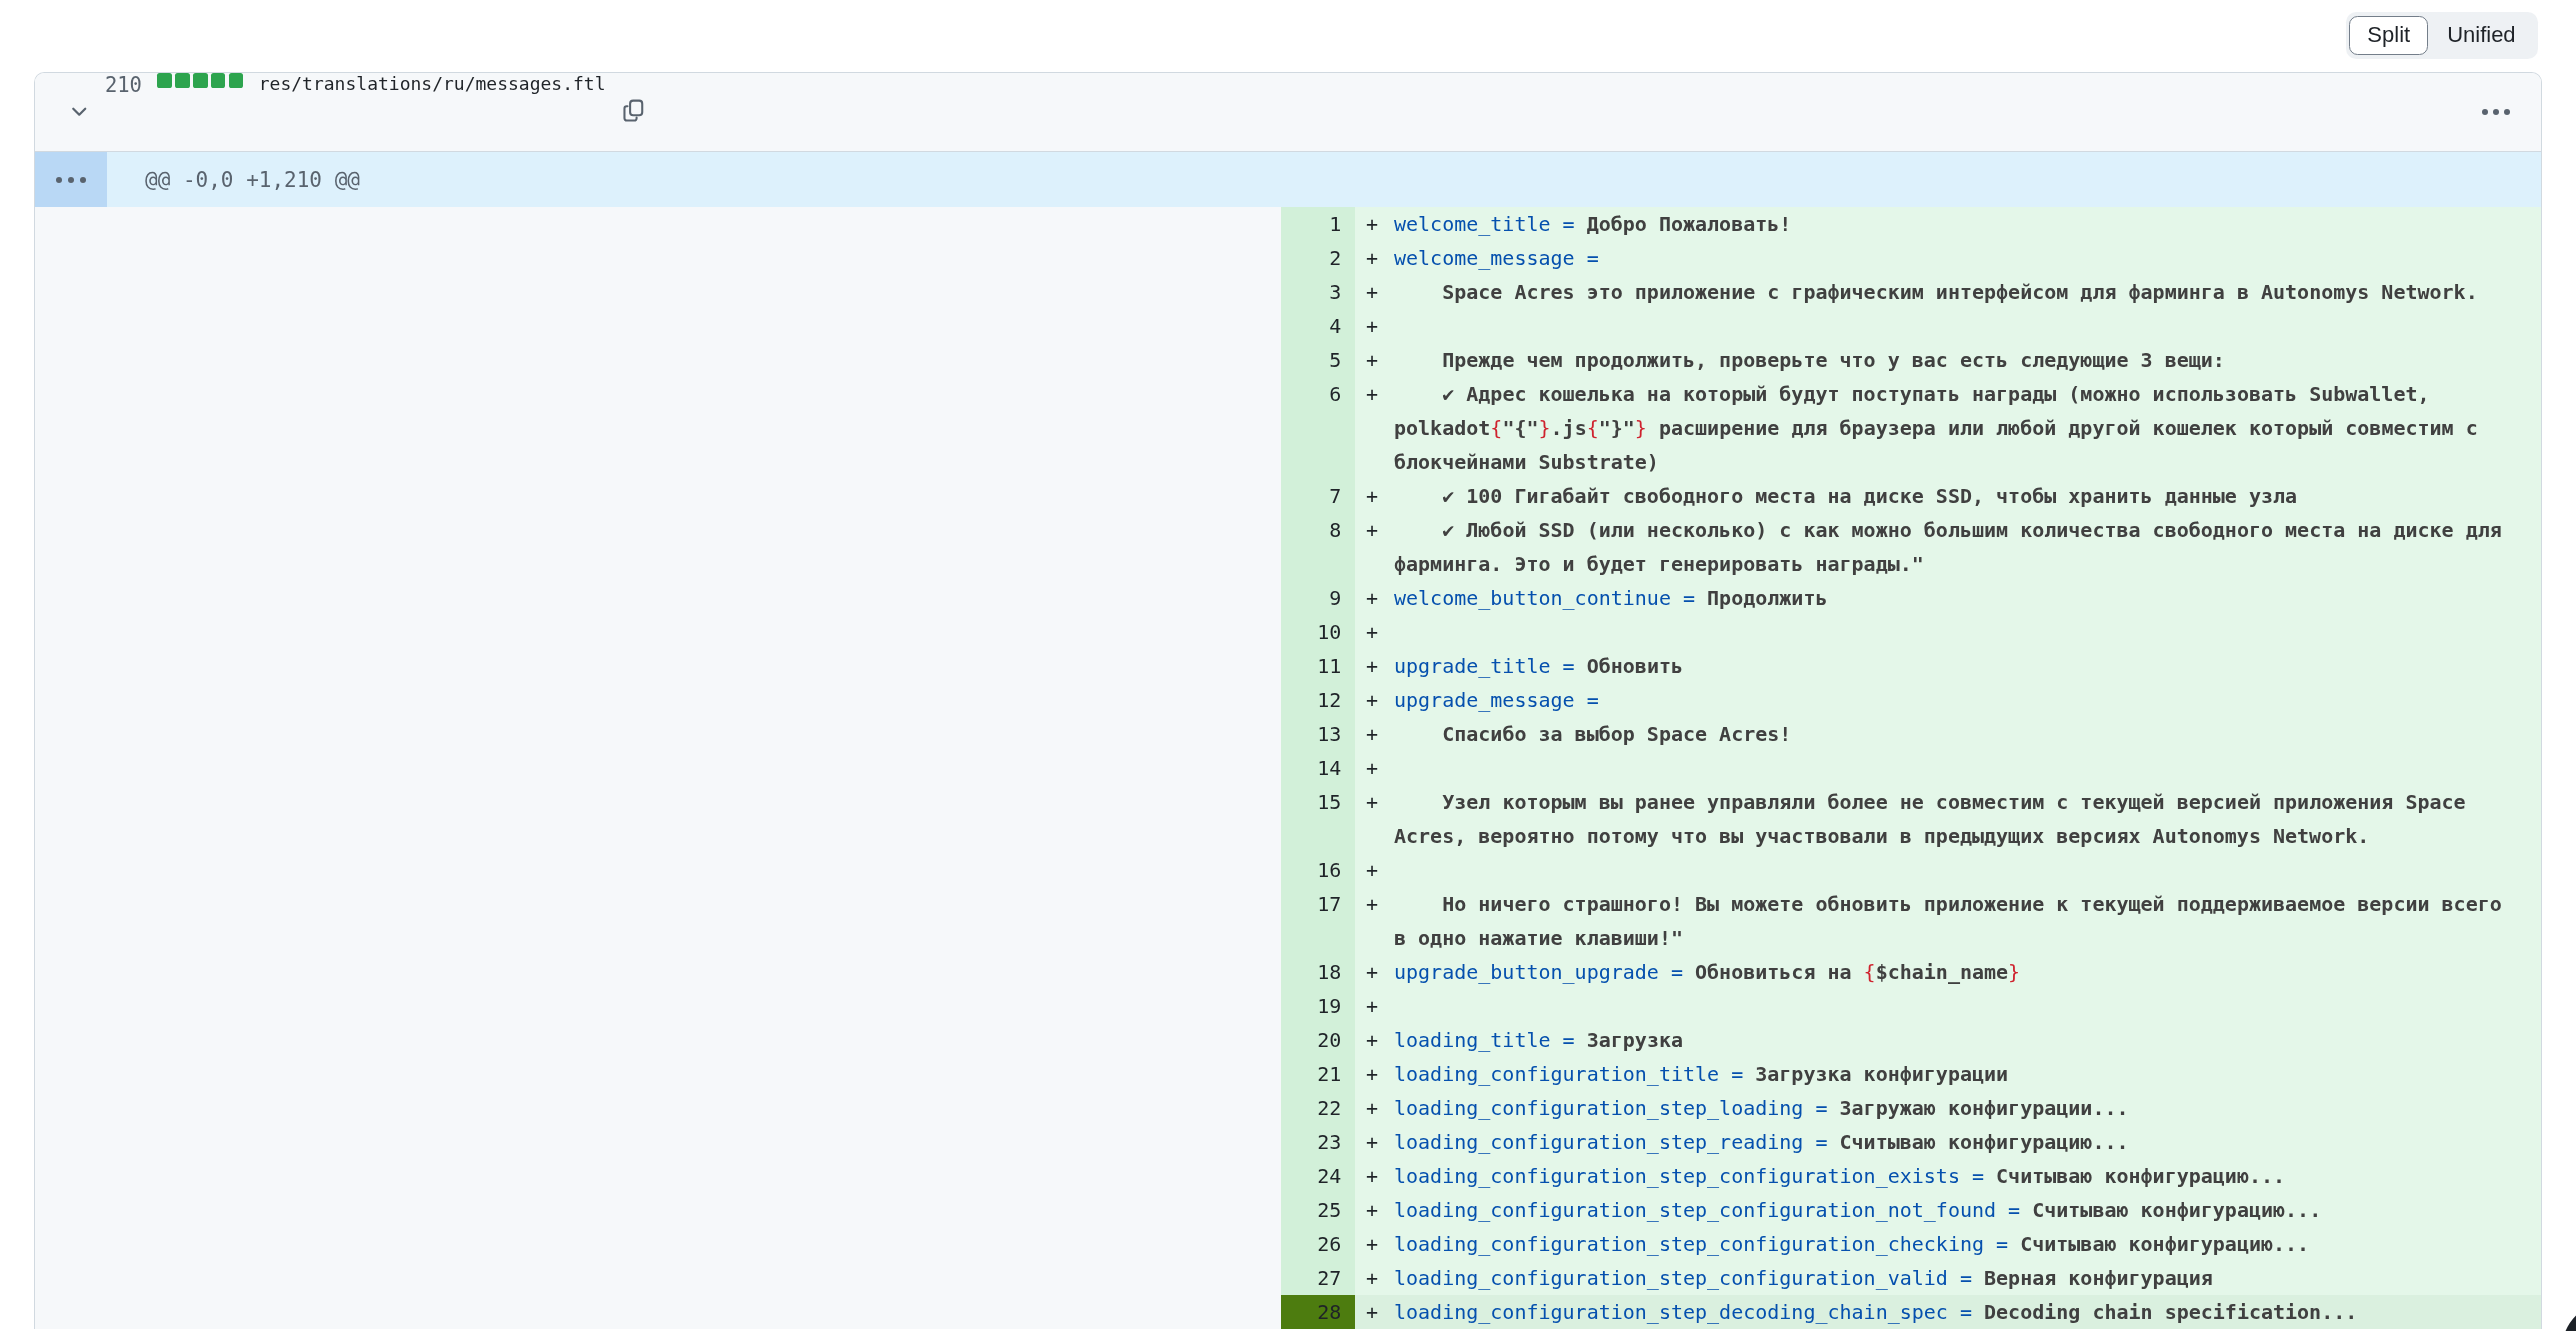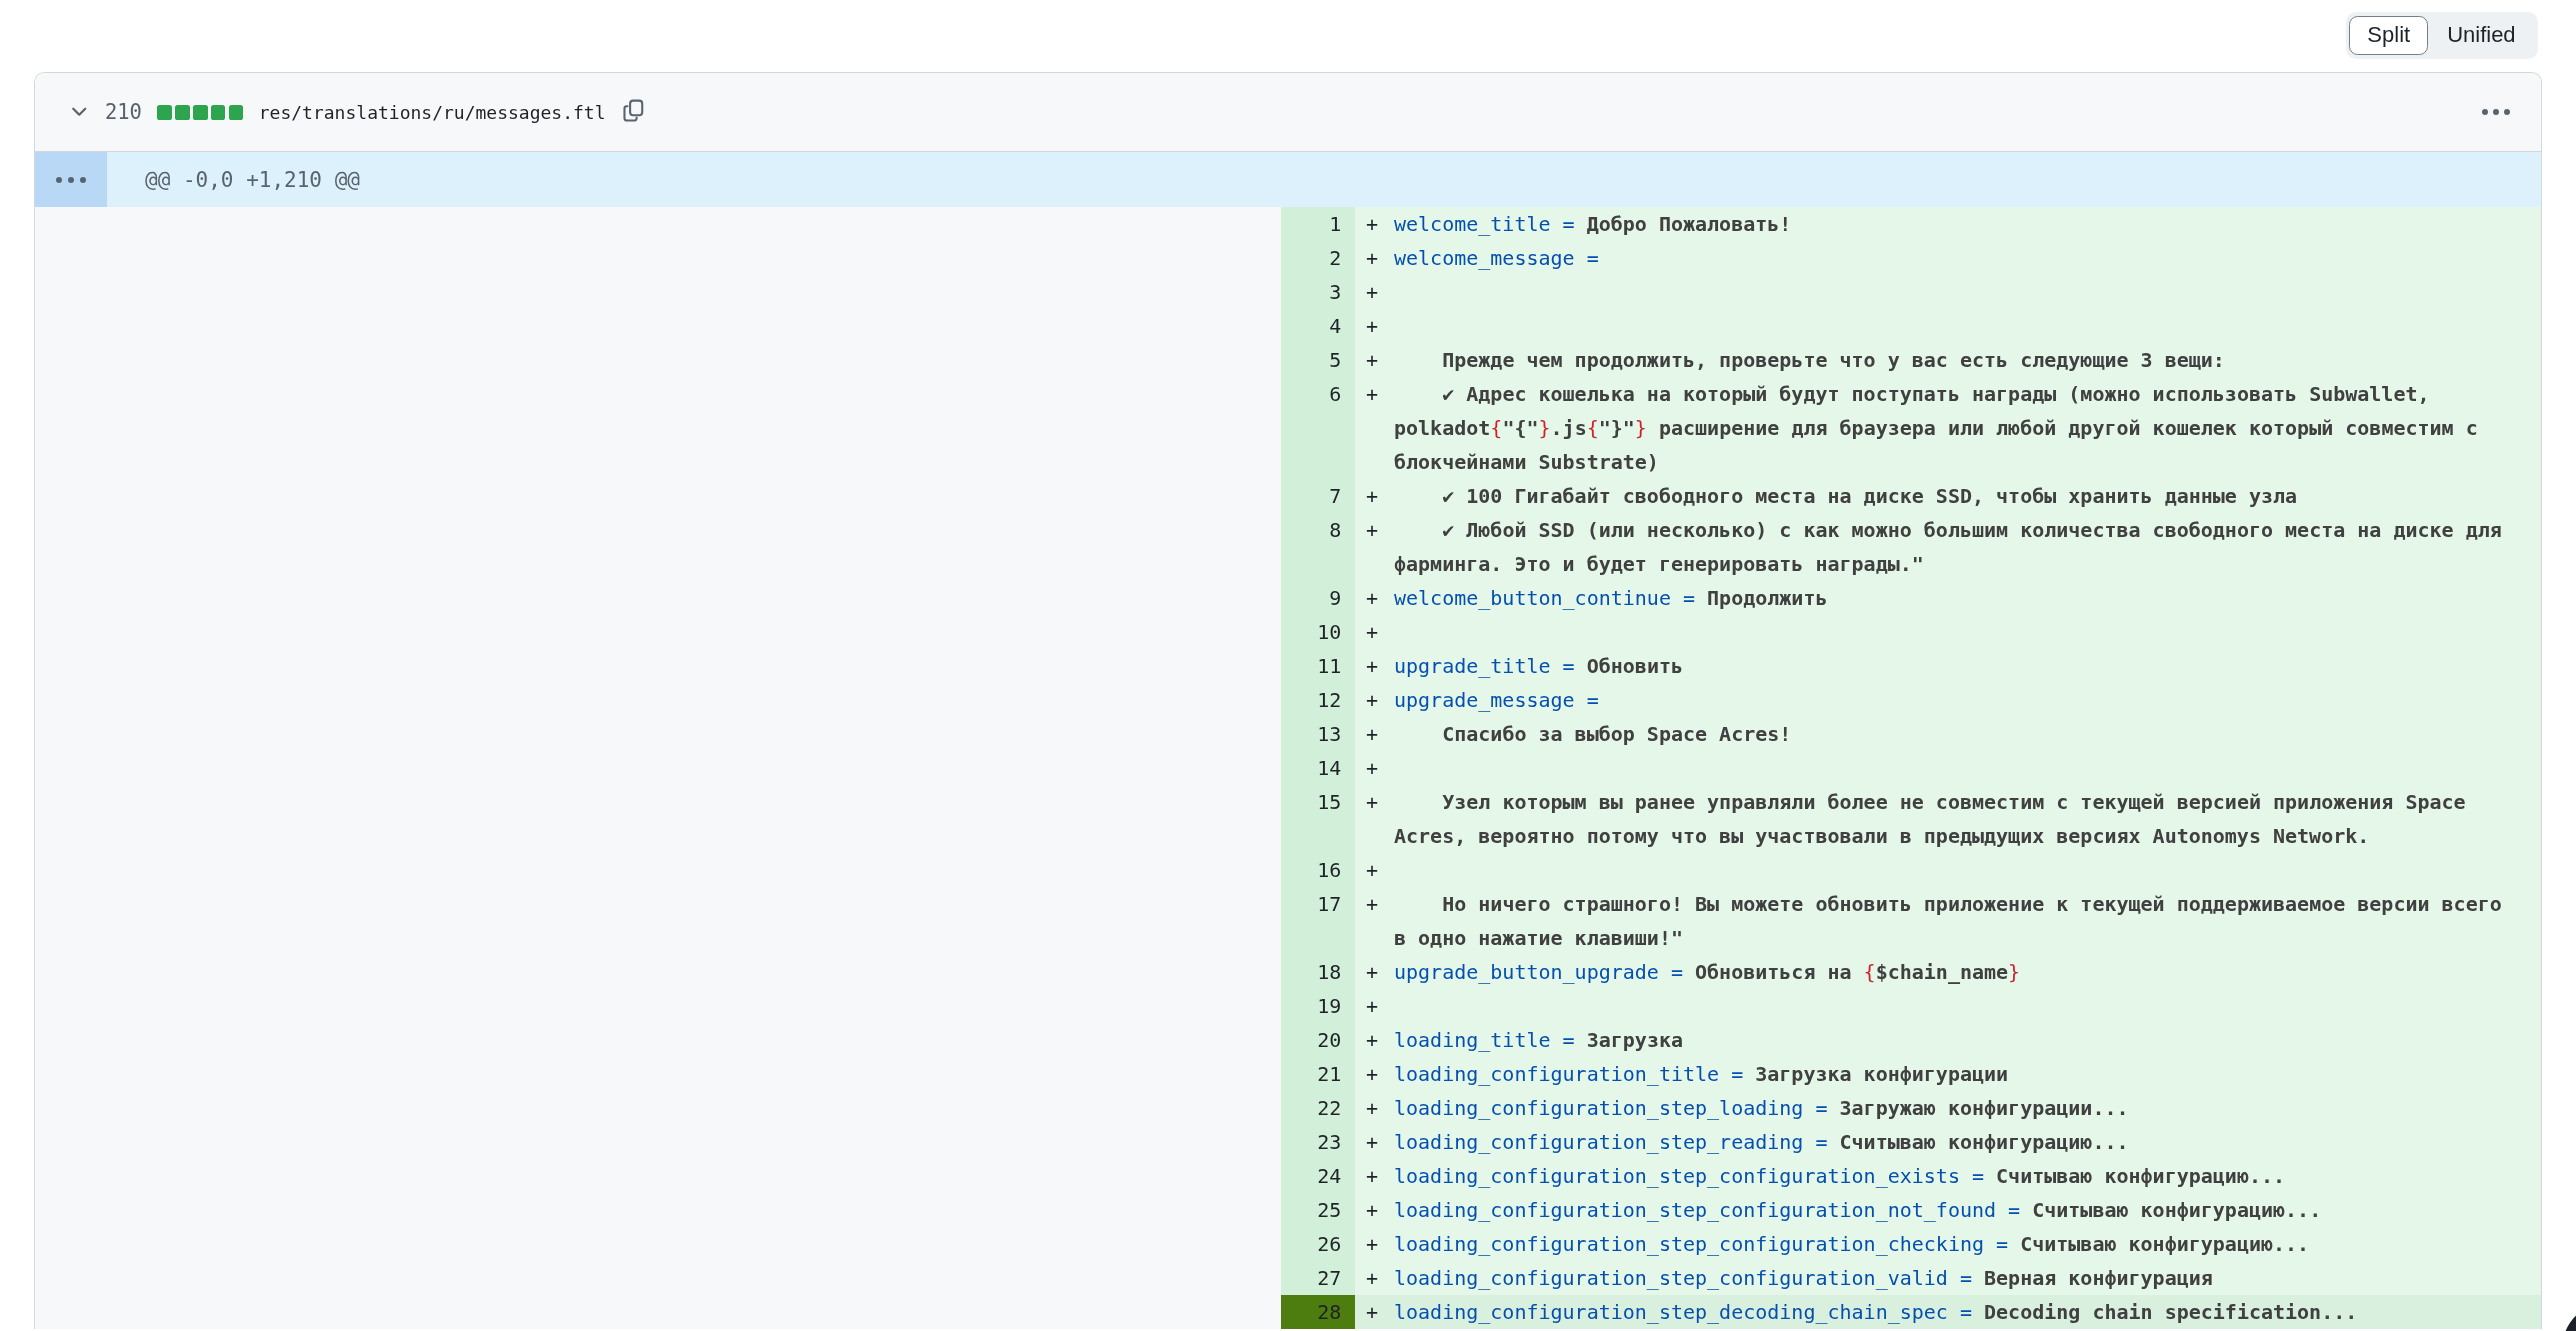--- a/index.html
+++ b/index.html
@@ -31,21 +31,21 @@
     background: #ffffff; border: 1.7px solid #747e8a; font-weight: 400;
     padding: 5.1px 17px;
   }
   
   .card {
     margin: 0 34px; border: 1.7px solid #d1d9e0; border-bottom: 0;
     border-radius: 10.3px 10.3px 0 0; overflow: hidden; background: #fff;
   }
   .file-header {
     height: 79px; background: #f6f8fa; border-bottom: 1.7px solid #d1d9e0;
-    display: flex; align-items: center; gap: 15.4px; padding: 0 26px 0 34px;
+    display: flex; gap: 15.4px; padding: 0 26px 0 34px;
   }
   .icon-btn { background: transparent; border: 0; padding: 0; cursor: pointer; display: flex; align-items: center; }
   .adds-count { font-family: "DejaVu Sans Mono", monospace; font-size: 20.5px; color: #59636e; }
   .squares { display: flex; gap: 3.4px; }
   .sq { width: 14.5px; height: 14.5px; border-radius: 2.6px; background: #2da44e; }
   .path { font-family: "DejaVu Sans Mono", monospace; font-size: 18px; color: #1f2328; text-decoration: none; cursor: pointer; }
   .kebab { margin-left: auto; display: flex; gap: 5.1px; padding: 8.6px 5.1px; }
   .kebab i { width: 6px; height: 6px; border-radius: 50%; background: #59636e; display: block; }
   
   .hunk { display: flex; height: 55px; background: #ddf1fc; }
@@ -146,21 +146,21 @@
         <div class="cell-code"><span class="marker">+</span><span class="tok-key">welcome_title</span><span class="tok-op"> = </span><span class="tok-str">Добро Пожаловать!</span></div>
       </div>
       <div class="diff-row">
         <div class="cell-old"></div>
         <div class="cell-num">2</div>
         <div class="cell-code"><span class="marker">+</span><span class="tok-key">welcome_message</span><span class="tok-op"> =</span></div>
       </div>
       <div class="diff-row">
         <div class="cell-old"></div>
         <div class="cell-num">3</div>
-        <div class="cell-code"><span class="marker">+</span></div>
+        <div class="cell-code"><span class="marker">+</span><span class="tok-str">    Space Acres это приложение с графическим интерфейсом для фарминга в Autonomys Network.</span></div>
       </div>
       <div class="diff-row">
         <div class="cell-old"></div>
         <div class="cell-num">4</div>
         <div class="cell-code"><span class="marker">+</span></div>
       </div>
       <div class="diff-row">
         <div class="cell-old"></div>
         <div class="cell-num">5</div>
         <div class="cell-code"><span class="marker">+</span><span class="tok-str">    Прежде чем продолжить, проверьте что у вас есть следующие 3 вещи:</span></div>

